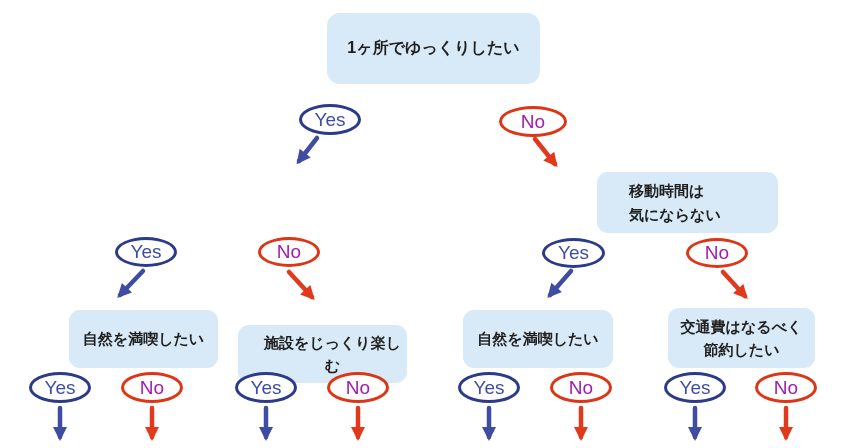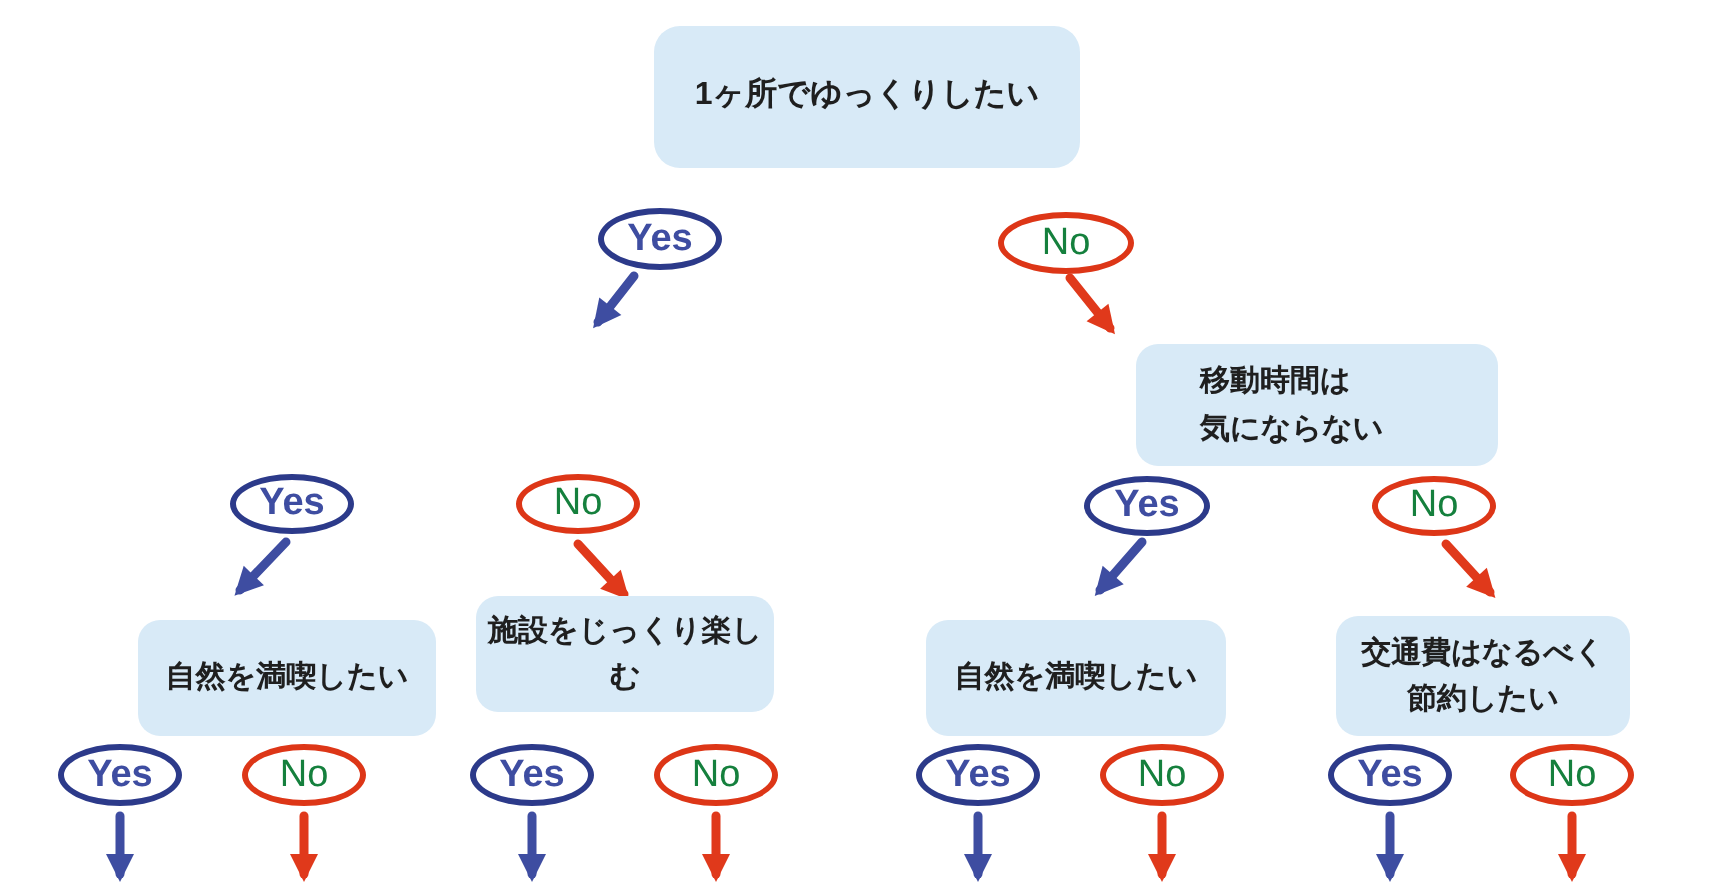--- a/index.html
+++ b/index.html
@@ -14,22 +14,22 @@
     color:#1f1f1f; font-weight:bold; font-size:15px; text-align:center;
   }
   .qbox .qtext { white-space:pre-line; line-height:1.55; }
   .qbox.root { font-size:16px; border-radius:13px; }
   .qbox.left-align { justify-content:flex-start; text-align:left; padding-left:32px; }
   .oval {
     position:absolute; background:#ffffff; border-radius:50%;
     display:flex; align-items:center; justify-content:center;
     font-size:19px; box-sizing:border-box;
   }
-  .oval.yes { border:3px solid #2c3a8a; color:#3e4da1;font-weight:bold; }
-  .oval.no  { border:3px solid #dd3617; color:#15803d; }
+  .oval.yes { border:3px solid #2c3a8a; color:#3e4da1; }
+  .oval.no  { border:3px solid #dd3617; color:#a21caf; }
 </style>
 </head>
 <body>
 
 <div class="canvas">
 
   <svg class="arrows" viewBox="0 0 860 448">
     <defs>
       <marker id="head-blue" markerUnits="userSpaceOnUse" markerWidth="16" markerHeight="16" viewBox="0 0 16 16" refX="11" refY="8" orient="auto">
         <path d="M1,1 L15,8 L1,15 Z" fill="#3e4da1"></path>
@@ -56,34 +56,34 @@
 
   <div class="qbox root" style="left:327px; top:13px; width:213px; height:71px;">
     <span class="qtext">1ヶ所でゆっくりしたい</span>
   </div>
   <div class="oval yes" style="left:299px; top:104px; width:62px; height:31px;">Yes</div>
   <div class="oval no" style="left:499px; top:106px; width:68px; height:31px;">No</div>
 
   <div class="oval yes" style="left:115px; top:237px; width:62px; height:30px;">Yes</div>
   <div class="oval no" style="left:258px; top:237px; width:62px; height:30px;">No</div>
 
-  <div class="qbox left-align" style="left:568px; top:172px; width:149px; height:61px;">
+  <div class="qbox left-align" style="left:597px; top:172px; width:149px; height:61px;">
     <span class="qtext">移動時間は
 気にならない</span>
   </div>
   <div class="oval yes" style="left:542px; top:238px; width:63px; height:30px;">Yes</div>
   <div class="oval no" style="left:686px; top:238px; width:62px; height:30px;">No</div>
 
   <div class="qbox" style="left:33px; top:310px; width:149px; height:58px;margin-left:36px;">
     <span class="qtext">自然を満喫したい</span>
   </div>
   <div class="oval yes" style="left:29px; top:372px; width:62px; height:31px;">Yes</div>
   <div class="oval no" style="left:121px; top:372px; width:62px; height:31px;">No</div>
 
-  <div class="qbox" style="left:238px; top:298px; width:149px; height:58px;">
+  <div class="qbox" style="left:238px; top:325px; width:149px; height:58px;padding-left:20px;">
     <span class="qtext">施設をじっくり楽しむ</span>
   </div>
   <div class="oval yes" style="left:235px; top:372px; width:62px; height:31px;">Yes</div>
   <div class="oval no" style="left:327px; top:372px; width:62px; height:31px;">No</div>
 
   <div class="qbox" style="left:463px; top:310px; width:150px; height:58px;">
     <span class="qtext">自然を満喫したい</span>
   </div>
   <div class="oval yes" style="left:458px; top:372px; width:62px; height:31px;">Yes</div>
   <div class="oval no" style="left:550px; top:372px; width:62px; height:31px;">No</div>

